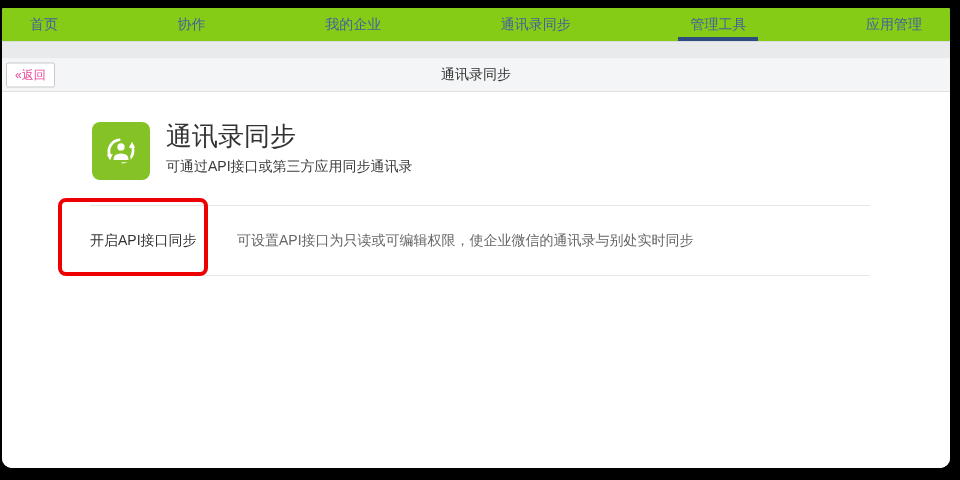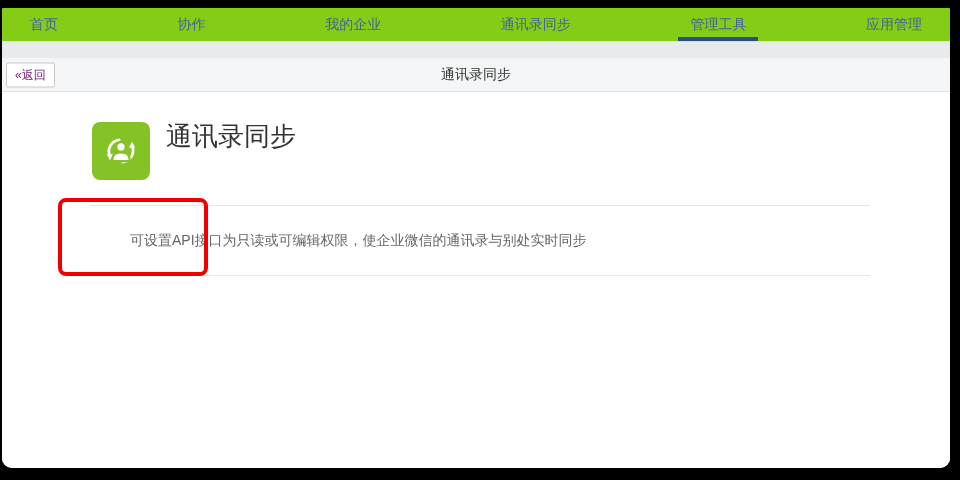--- a/index.html
+++ b/index.html
@@ -35,21 +35,21 @@
   .nav-item.active{border-bottom-color:var(--navy);}
   
   .gray-band{height:16px;background:#e8eaec;}
   .toolbar{
     height:34px;background:#f4f5f6;border-bottom:1px solid #e2e2e2;
     position:relative;display:flex;align-items:center;
   }
   .back-btn{
     position:absolute;left:4px;top:50%;transform:translateY(-50%);
     background:#fff;border:1px solid #c9c9c9;border-radius:2px;
-    font-size:12px;color:#701a75;padding:3px 8px;cursor:pointer;
+    font-size:12px;color:#ec4899;padding:3px 8px;cursor:pointer;
     font-family:"Liberation Sans","DejaVu Sans",sans-serif;
   }
   .toolbar-title{
     position:absolute;left:0;right:0;text-align:center;
     font-size:14px;color:#333;
   }
   
   .content{position:relative;background:#fff;height:376px;}
   .app-header{position:absolute;left:90px;top:30px;display:flex;align-items:flex-start;}
   .app-icon{
@@ -63,21 +63,21 @@
   .d1{top:113px;}
   .d2{top:183px;}
   .setting-row{
     position:absolute;left:88px;top:114px;width:780px;height:69px;
     display:flex;align-items:center;
   }
   .row-label{
     flex:none;width:147px;font-size:14px;color:#333;
     text-decoration:none;cursor:pointer;
   }
-  .row-desc{font-size:14px;color:#666;margin-left:40px;}
+  .row-desc{font-size:14px;color:#666;}
   .annotation{
     position:absolute;left:56px;top:106px;width:150px;height:78px;
     border:4px solid var(--red);border-radius:8px;
     pointer-events:none;
   }
 </style>
 </head>
 <body>
 
 <div class="window">
@@ -108,26 +108,28 @@
             <path d="M36,18.5 A12.5,12.5 0 0 1 26,36.2"></path>
           </g>
           <path d="M8.5,27.5 L15.5,27.5 L12,34 Z" fill="#fff"></path>
           <path d="M32.5,20.5 L39.5,20.5 L36,14 Z" fill="#fff"></path>
           <circle cx="24" cy="19.5" r="5.2" fill="#fff" stroke="#85c226" stroke-width="2.5"></circle>
           <path d="M14.5,33.5 q0,-8 9.5,-8 q9.5,0 9.5,8 l0,1.5 l-19,0 z" fill="#fff" stroke="#85c226" stroke-width="2.5"></path>
         </svg>
       </div>
       <div class="app-info">
         <h1>通讯录同步</h1>
+        <p>可通过API接口或第三方应用同步通讯录</p>
       </div>
     </div>
 
     <div class="divider d1"></div>
 
     <div class="setting-row">
+      <a class="row-label" href="#">开启API接口同步</a>
       <span class="row-desc">可设置API接口为只读或可编辑权限，使企业微信的通讯录与别处实时同步</span>
     </div>
 
     <div class="divider d2"></div>
 
     <div class="annotation"></div>
 
   </div>
 </div>
 

